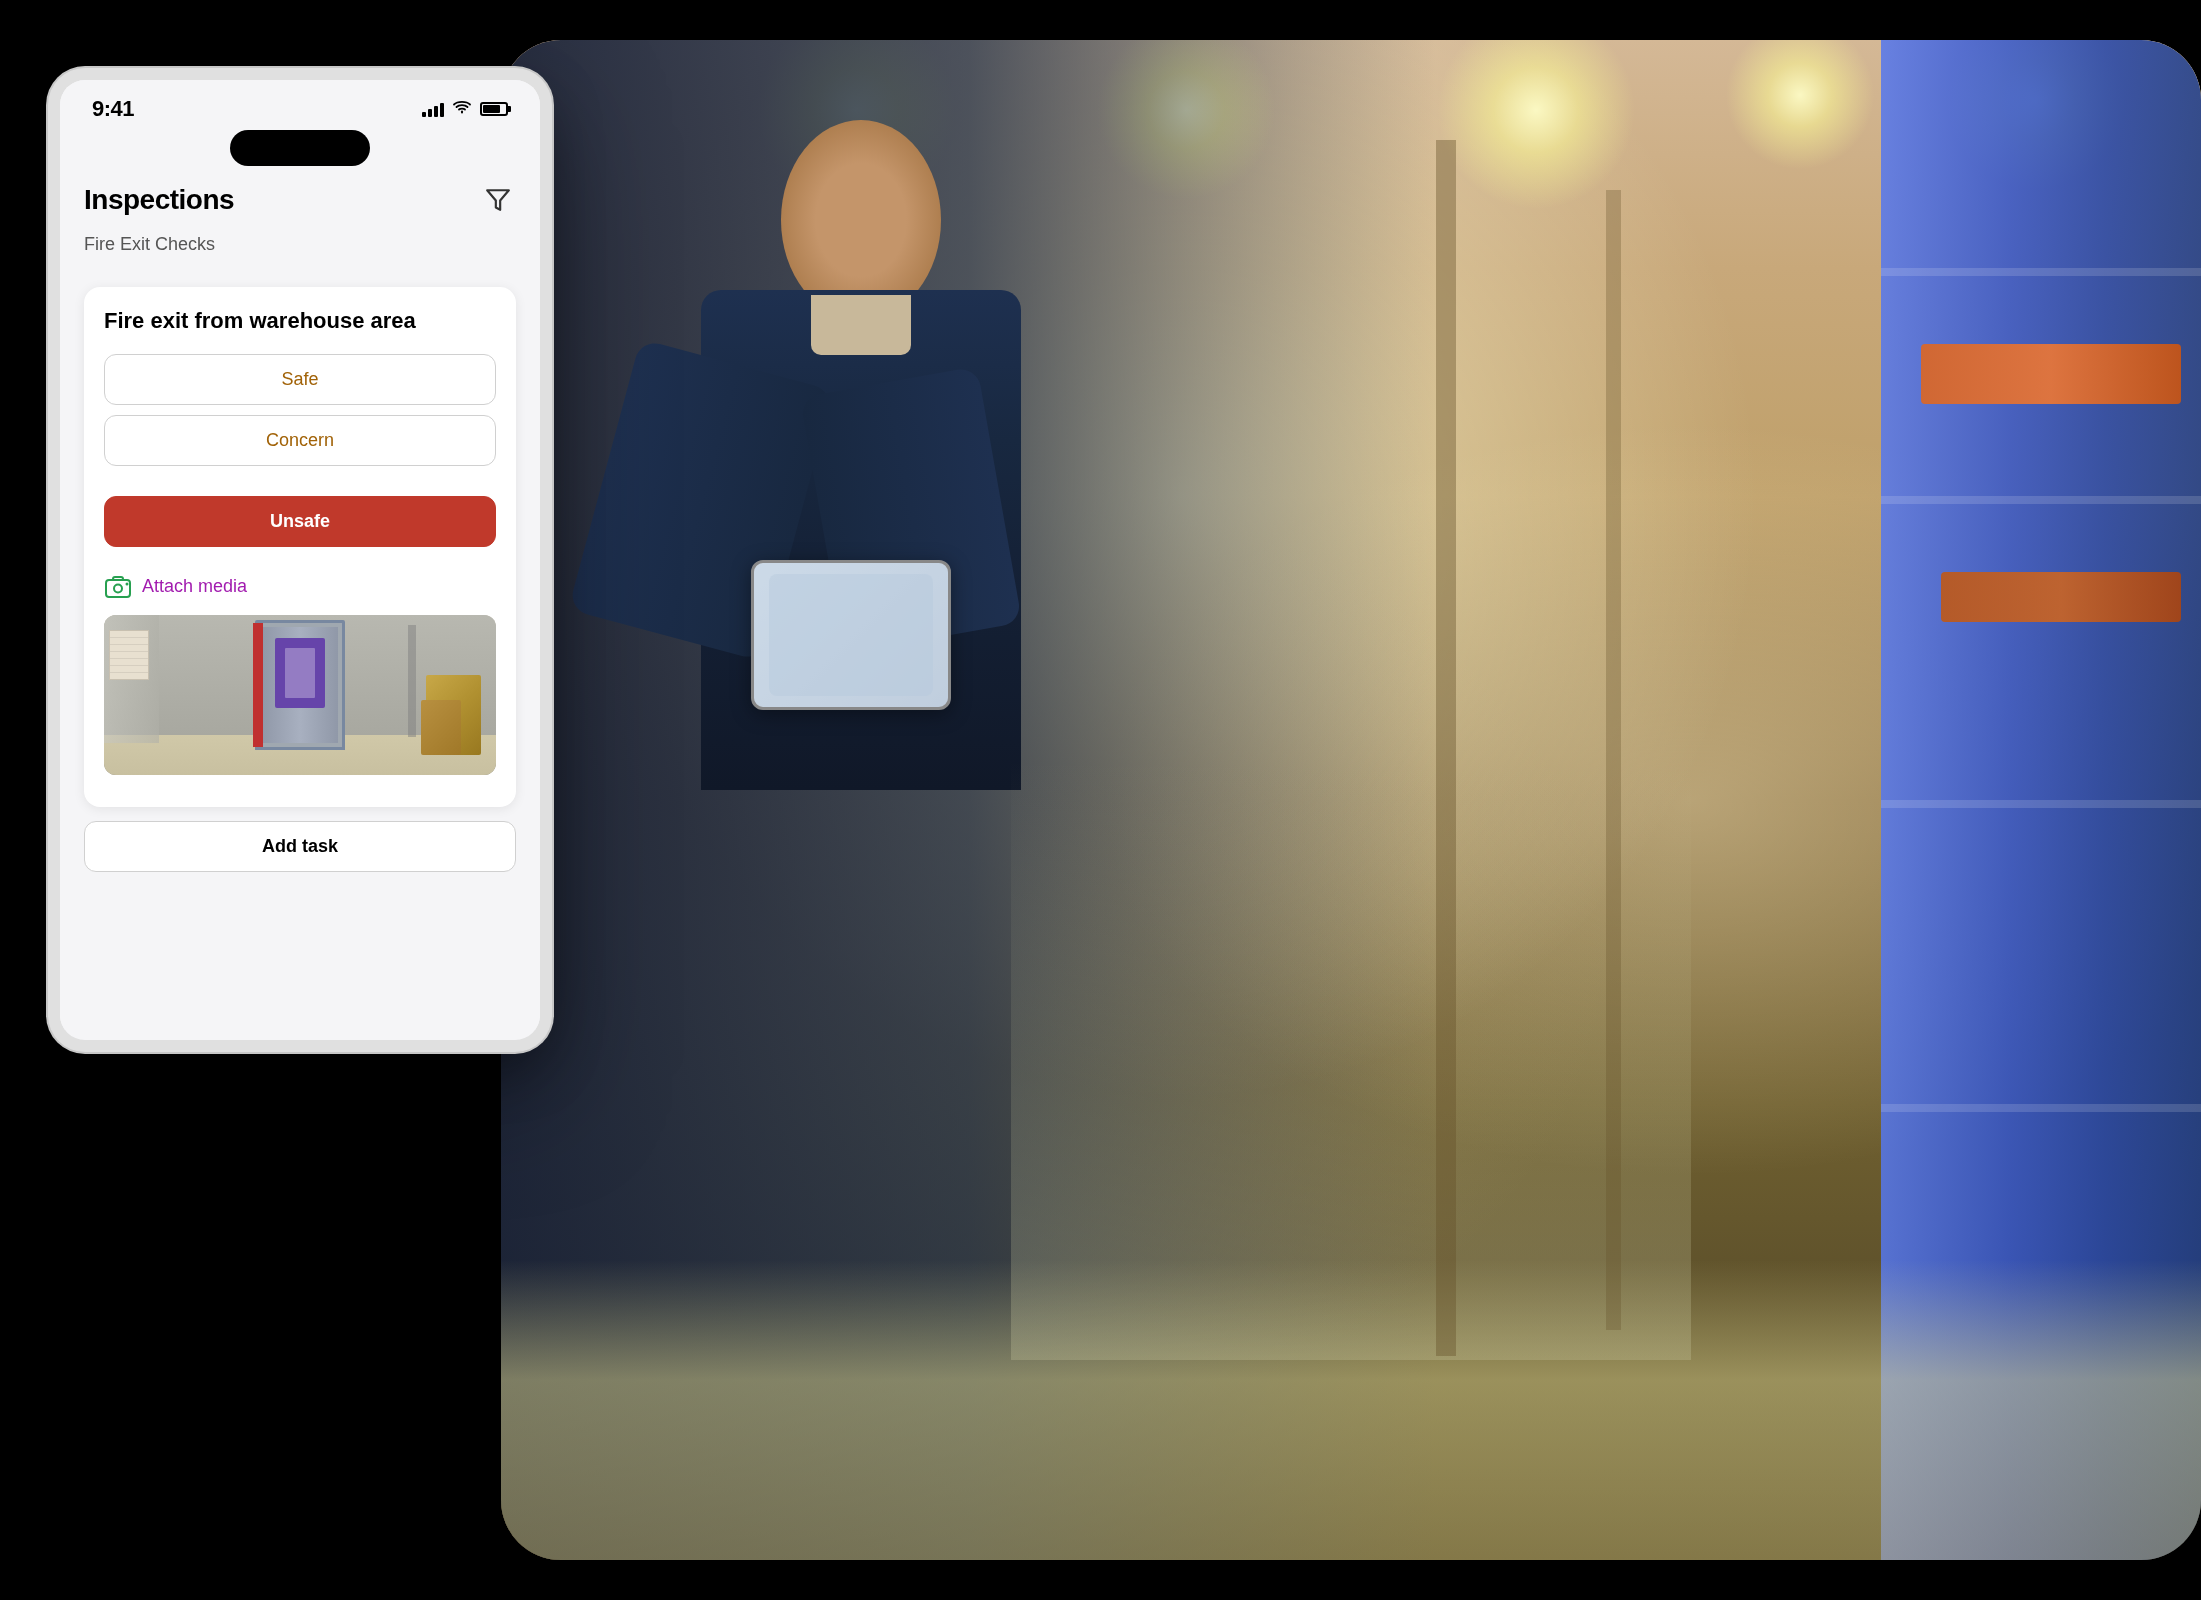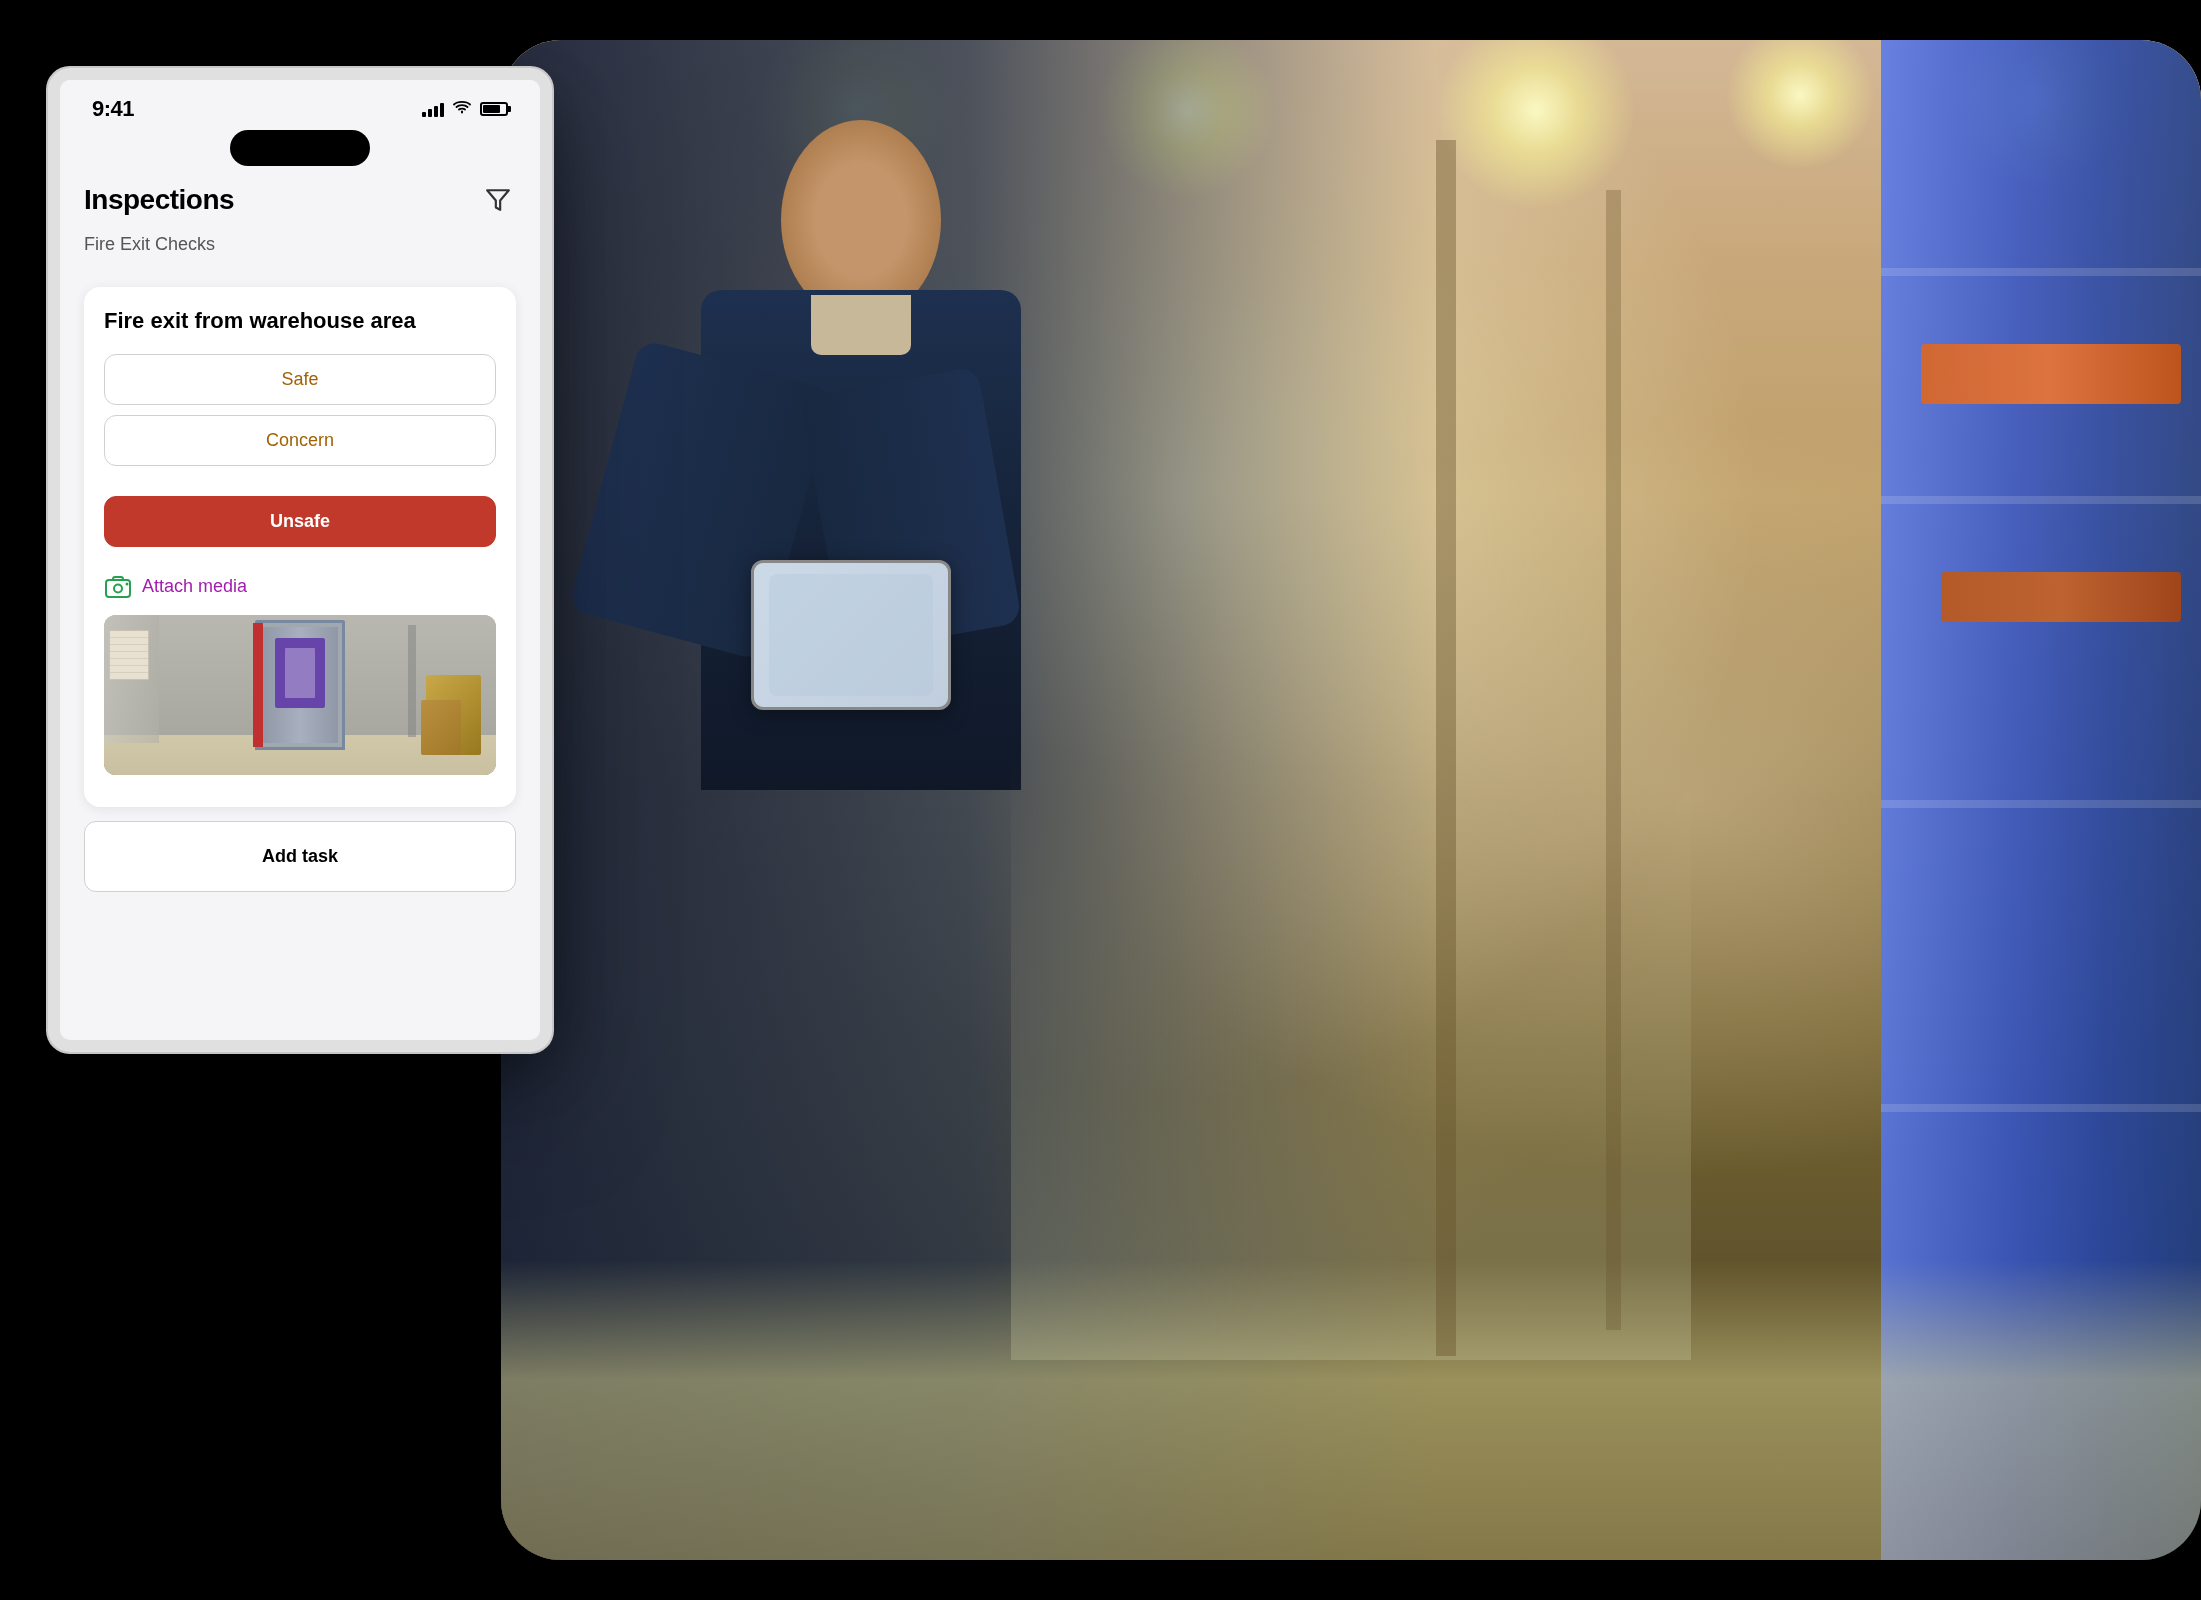--- a/index.html
+++ b/index.html
@@ -68,21 +68,21 @@
       position: absolute;
       left: 60px;
       top: 80px;
       z-index: 10;
     }
 
     .phone {
       width: 480px;
       height: 960px;
       background: #f5f5f7;
-      border-radius: 10px;
+      border-radius: 25px;
       box-shadow:
         0 0 0 12px #e0e0e0,
         0 0 0 14px #c8c8c8,
         0 40px 120px rgba(0,0,0,0.5),
         0 20px 60px rgba(0,0,0,0.4);
       position: relative;
       overflow: hidden;
       padding: 0;
     }
 
@@ -271,21 +271,21 @@
     .photo-scene {
       width: 100%;
       height: 100%;
       background: linear-gradient(to bottom, #c8c8c0 0%, #b8b8b0 40%, #a0a098 70%, #909088 100%);
       position: relative;
     }
 
     
     .add-task-button {
       width: 100%;
-      padding: 24px;
+      padding: 14px;
       border-radius: 12px;
       border: 1.5px solid #d0d0d0;
       background: #fff;
       font-size: 18px;
       font-weight: 600;
       color: #000;
       text-align: center;
       cursor: pointer;
       font-family: inherit;
     }

